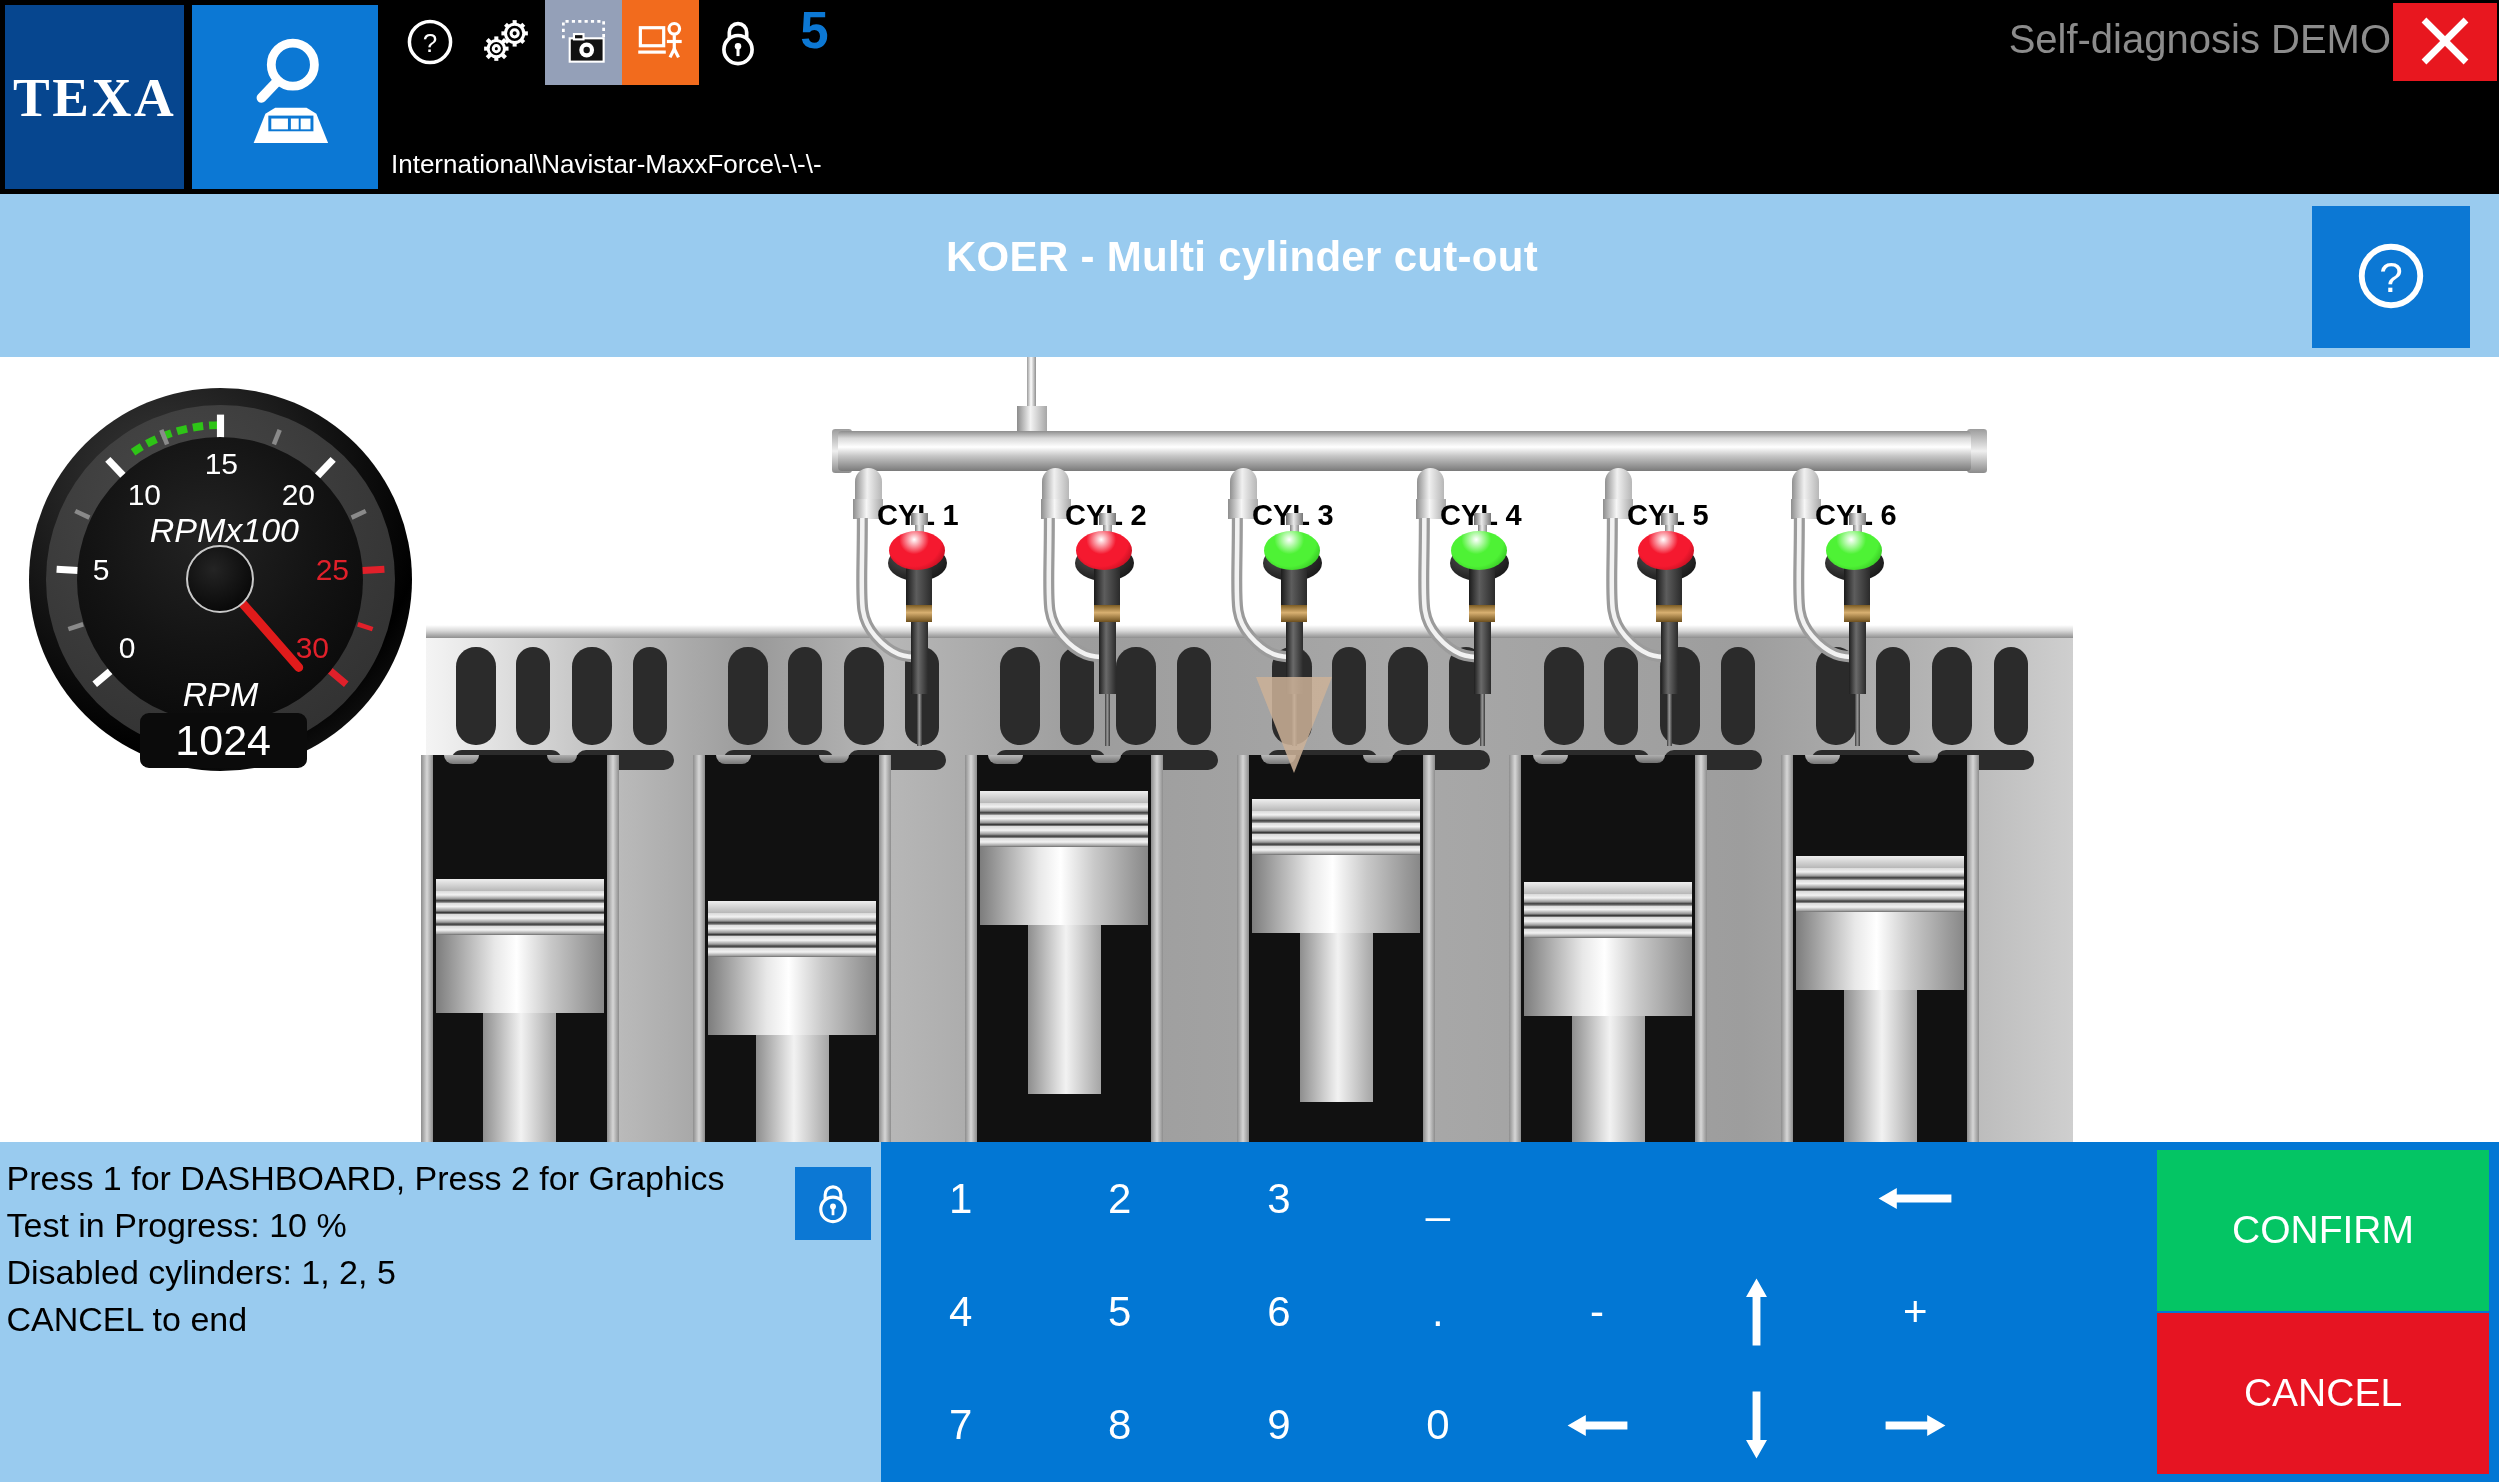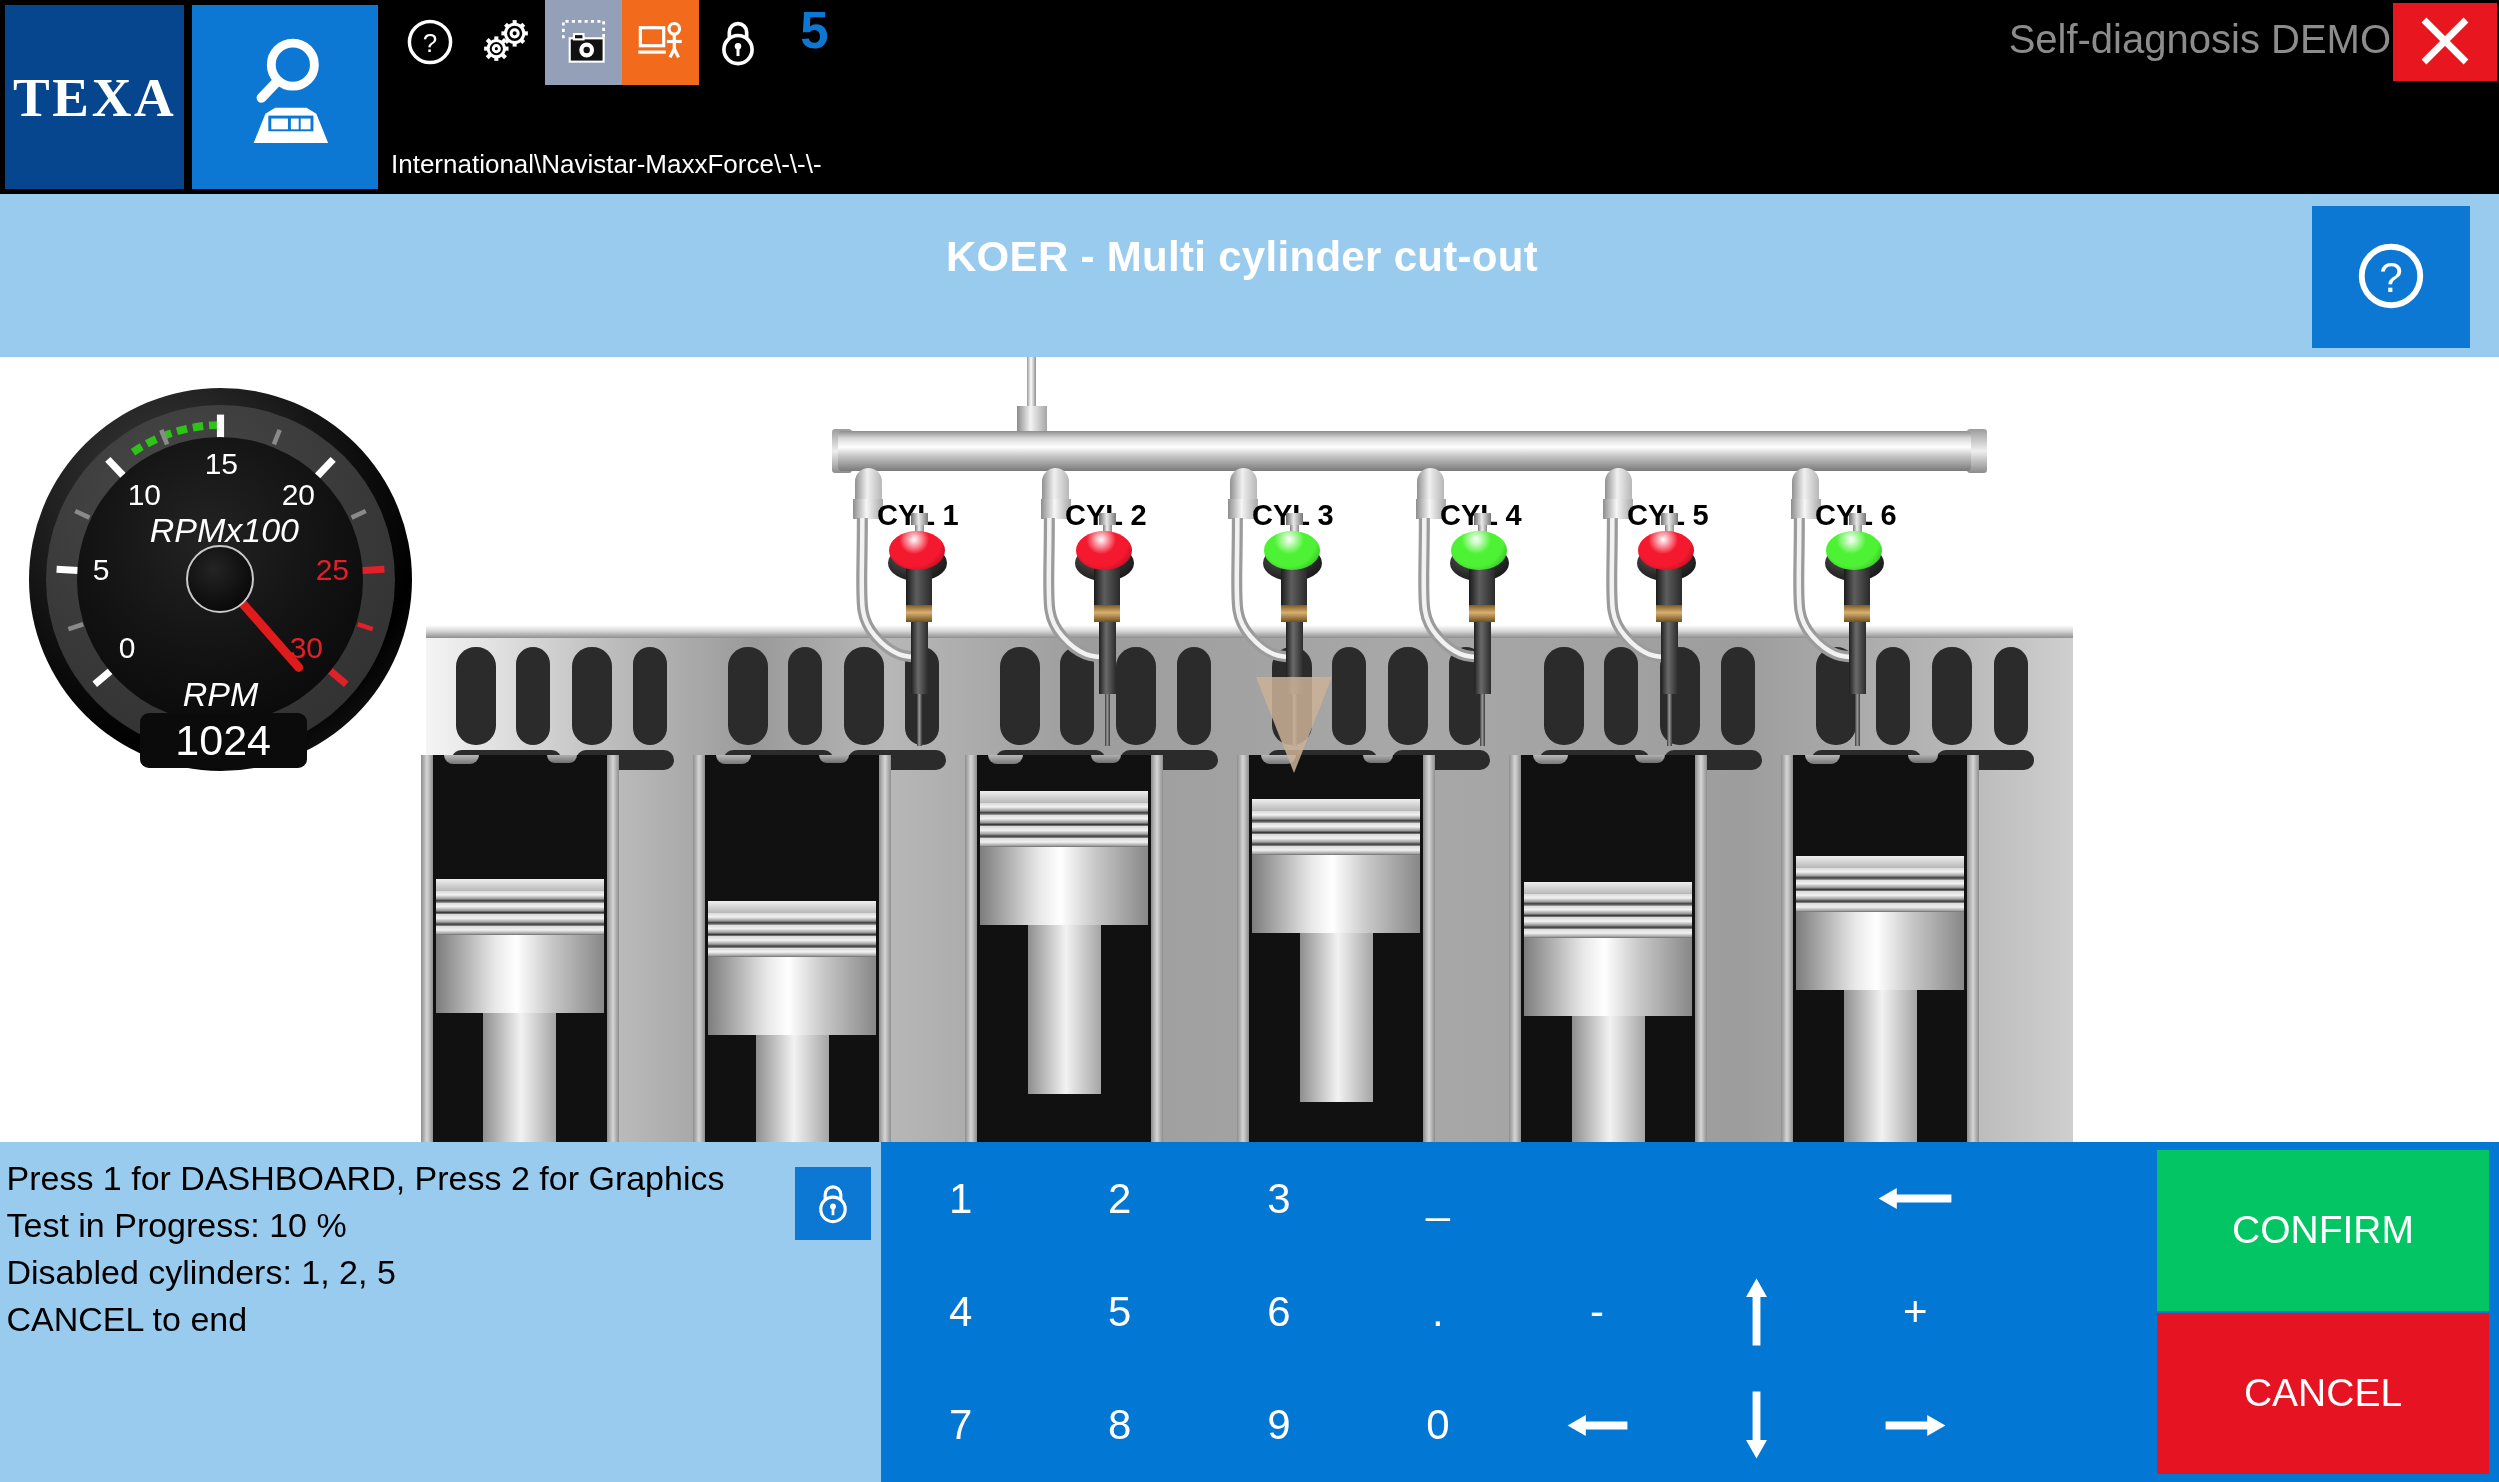--- a/index.html
+++ b/index.html
@@ -532,21 +532,21 @@
       <div class="g-title" style="left:138px; top:142px;">RPMx100</div>
       <div class="g-title" style="left:171px; top:306px;">RPM</div>
 
       <div id="gauge-ticklabels">
           <div class="g-label" style="left: 107px; top: 262px;">0</div>
           <div class="g-label" style="left: 81px; top: 184px;">5</div>
           <div class="g-label" style="left: 116px; top: 109px;">10</div>
           <div class="g-label" style="left: 193px; top: 78px;">15</div>
           <div class="g-label" style="left: 270px; top: 109px;">20</div>
           <div class="g-label red" style="left: 304px; top: 184px;">25</div>
-          <div class="g-label red" style="left: 278px; top: 262px;">30</div>
+          <div class="g-label red" style="left: 284px; top: 262px;">30</div>
         </div>
 
       <div class="needle" id="needle" style="transform: rotate(408.747deg);"></div>
       <div class="g-hub"></div>
 
       <div class="g-readout">
         <span>1024</span>
       </div>
     </div>
   </div>

